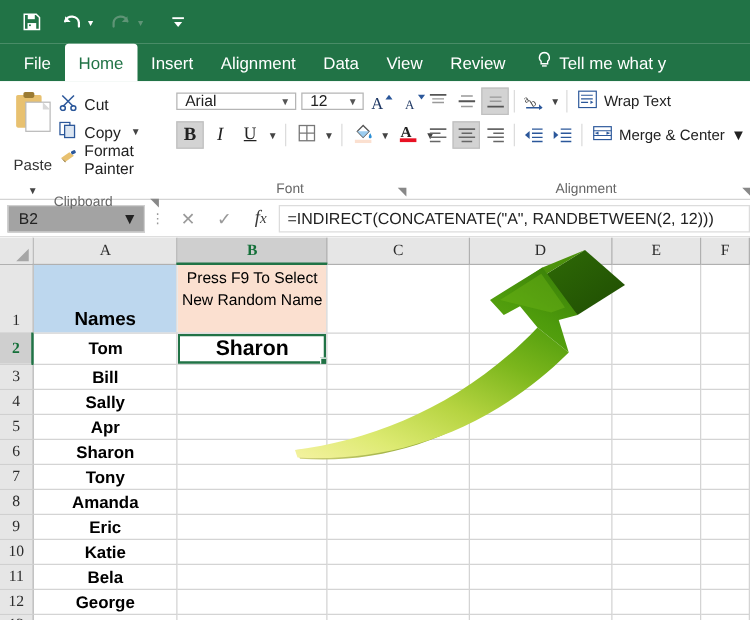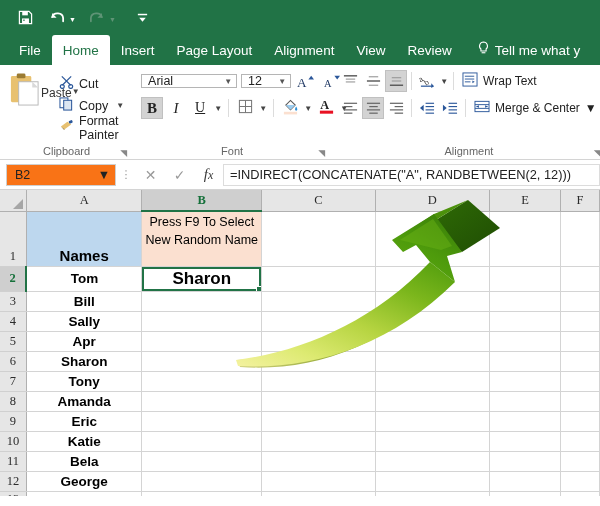--- a/index.html
+++ b/index.html
@@ -59,22 +59,22 @@
     position: relative;
   }
   .rgroup-label .dialog-launcher {
     position: absolute; right: 6px; bottom: 1px;
     font-size: 9px; color: #888888;
   }
   .gsep { width: 1px; background: #e0e0e0; margin: 4px 0 18px 0; align-self: stretch; }
 
   
   .paste-btn {
-    width: 48px; display: flex; 
-    align-items: center; padding-top: 2px;
+    width: 48px; display: flex; flex-direction: column;
+    align-items: center; padding-top: 2px; gap: 11px;
   }
   .paste-label { font-size: 12px; color: #333; margin-top: 1px; }
   .paste-caret { font-size: 8px; color: #444; line-height: 6px; }
   .clip-list { display: flex; flex-direction: column; gap: 1px; padding-top: 3px; }
   .clip-item {
     display: flex; align-items: center; gap: 5px;
     font-size: 12.5px; color: #222; height: 21px; padding: 0 3px;
   }
   .clip-item .mini-caret { font-size: 8px; color: #444; margin-left: 3px; }
 
@@ -108,21 +108,21 @@
     height: 22px; display: flex; align-items: center; gap: 5px;
     padding: 0 4px; font-size: 12px; color: #222; white-space: nowrap;
   }
 
   
   .fbar {
     height: 30px; background: #ffffff; display: flex; align-items: center;
     padding: 0 0 0 6px; gap: 0; border-bottom: 1px solid #d4d4d4;
   }
   .namebox {
-    width: 110px; height: 22px; border: 1px solid #cfcfcf; background: #f97316;
+    width: 110px; height: 22px; border: 1px solid #cfcfcf; background: #a3a3a3;
     display: flex; align-items: center; justify-content: space-between;
     padding: 0 5px 0 8px; font-size: 12.5px; color: #222;
   }
   .fb-dots { width: 20px; text-align: center; color: #999; font-size: 11px; letter-spacing: 0; }
   .fb-icons { display: flex; align-items: center; gap: 0; }
   .fb-icon {
     width: 29px; height: 22px; display: flex; align-items: center;
     justify-content: center; color: #9a9a9a; font-size: 14px;
   }
   .fb-icon.fx { color: #3a3a3a; font-style: italic; font-family: "Liberation Serif", serif; font-size: 15px; }
@@ -234,22 +234,22 @@
         <rect x="2" y="3" width="10" height="1.6" fill="#ffffff"></rect>
         <path d="M3.5 7.2 L10.5 7.2 L7 11.5 Z" fill="#ffffff"></path>
       </svg>
     </div>
   </div>
 
   <div class="tabbar">
     <div class="tab">File</div>
     <div class="tab active">Home</div>
     <div class="tab">Insert</div>
-    <div class="tab">Page Layout</div>
     <div class="tab">Alignment</div>
+    <div class="tab">Data</div>
     <div class="tab">View</div>
     <div class="tab">Review</div>
     <div class="tellme">
       <span>
         <svg width="13" height="15" viewBox="0 0 12 15" aria-hidden="true">
           <path d="M6 1 A4 4 0 0 1 8.6 8 L8.6 10 L3.4 10 L3.4 8 A4 4 0 0 1 6 1 Z" fill="none" stroke="#ffffff" stroke-width="1.1"></path>
           <rect x="4.1" y="11.2" width="3.8" height="1.1" fill="#ffffff"></rect>
         </svg>
       </span>
       <span>Tell me what y</span>

